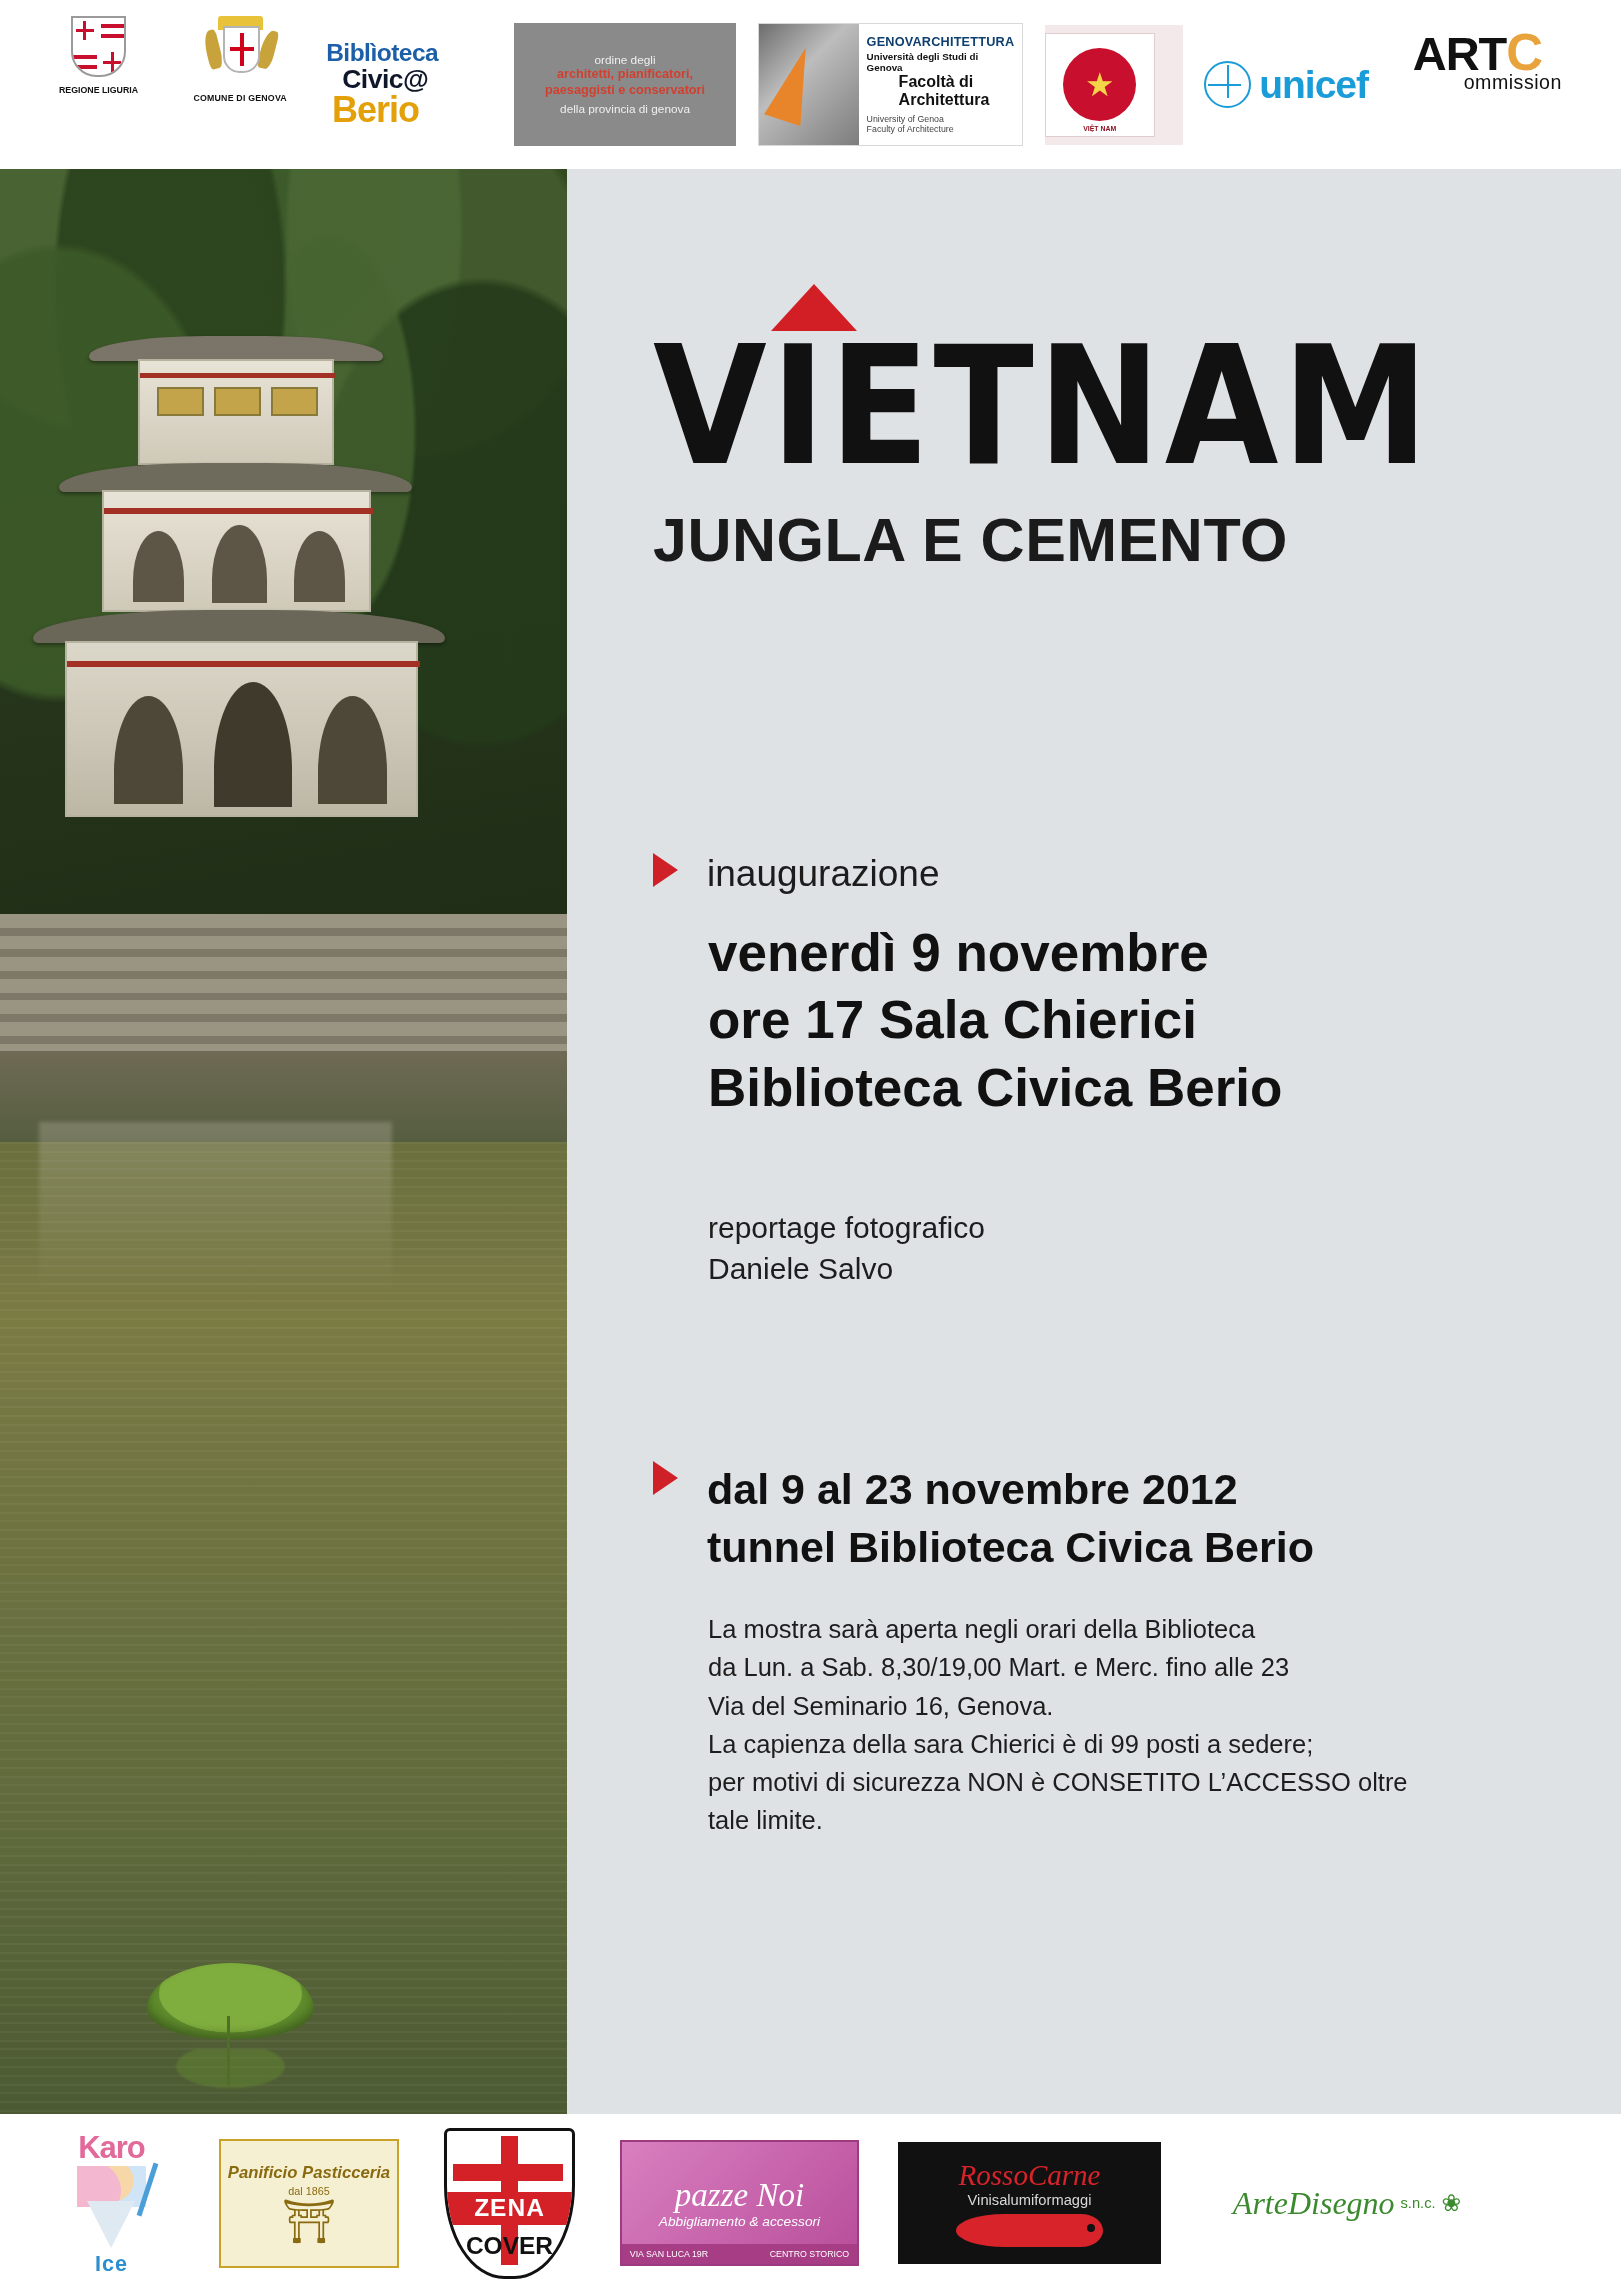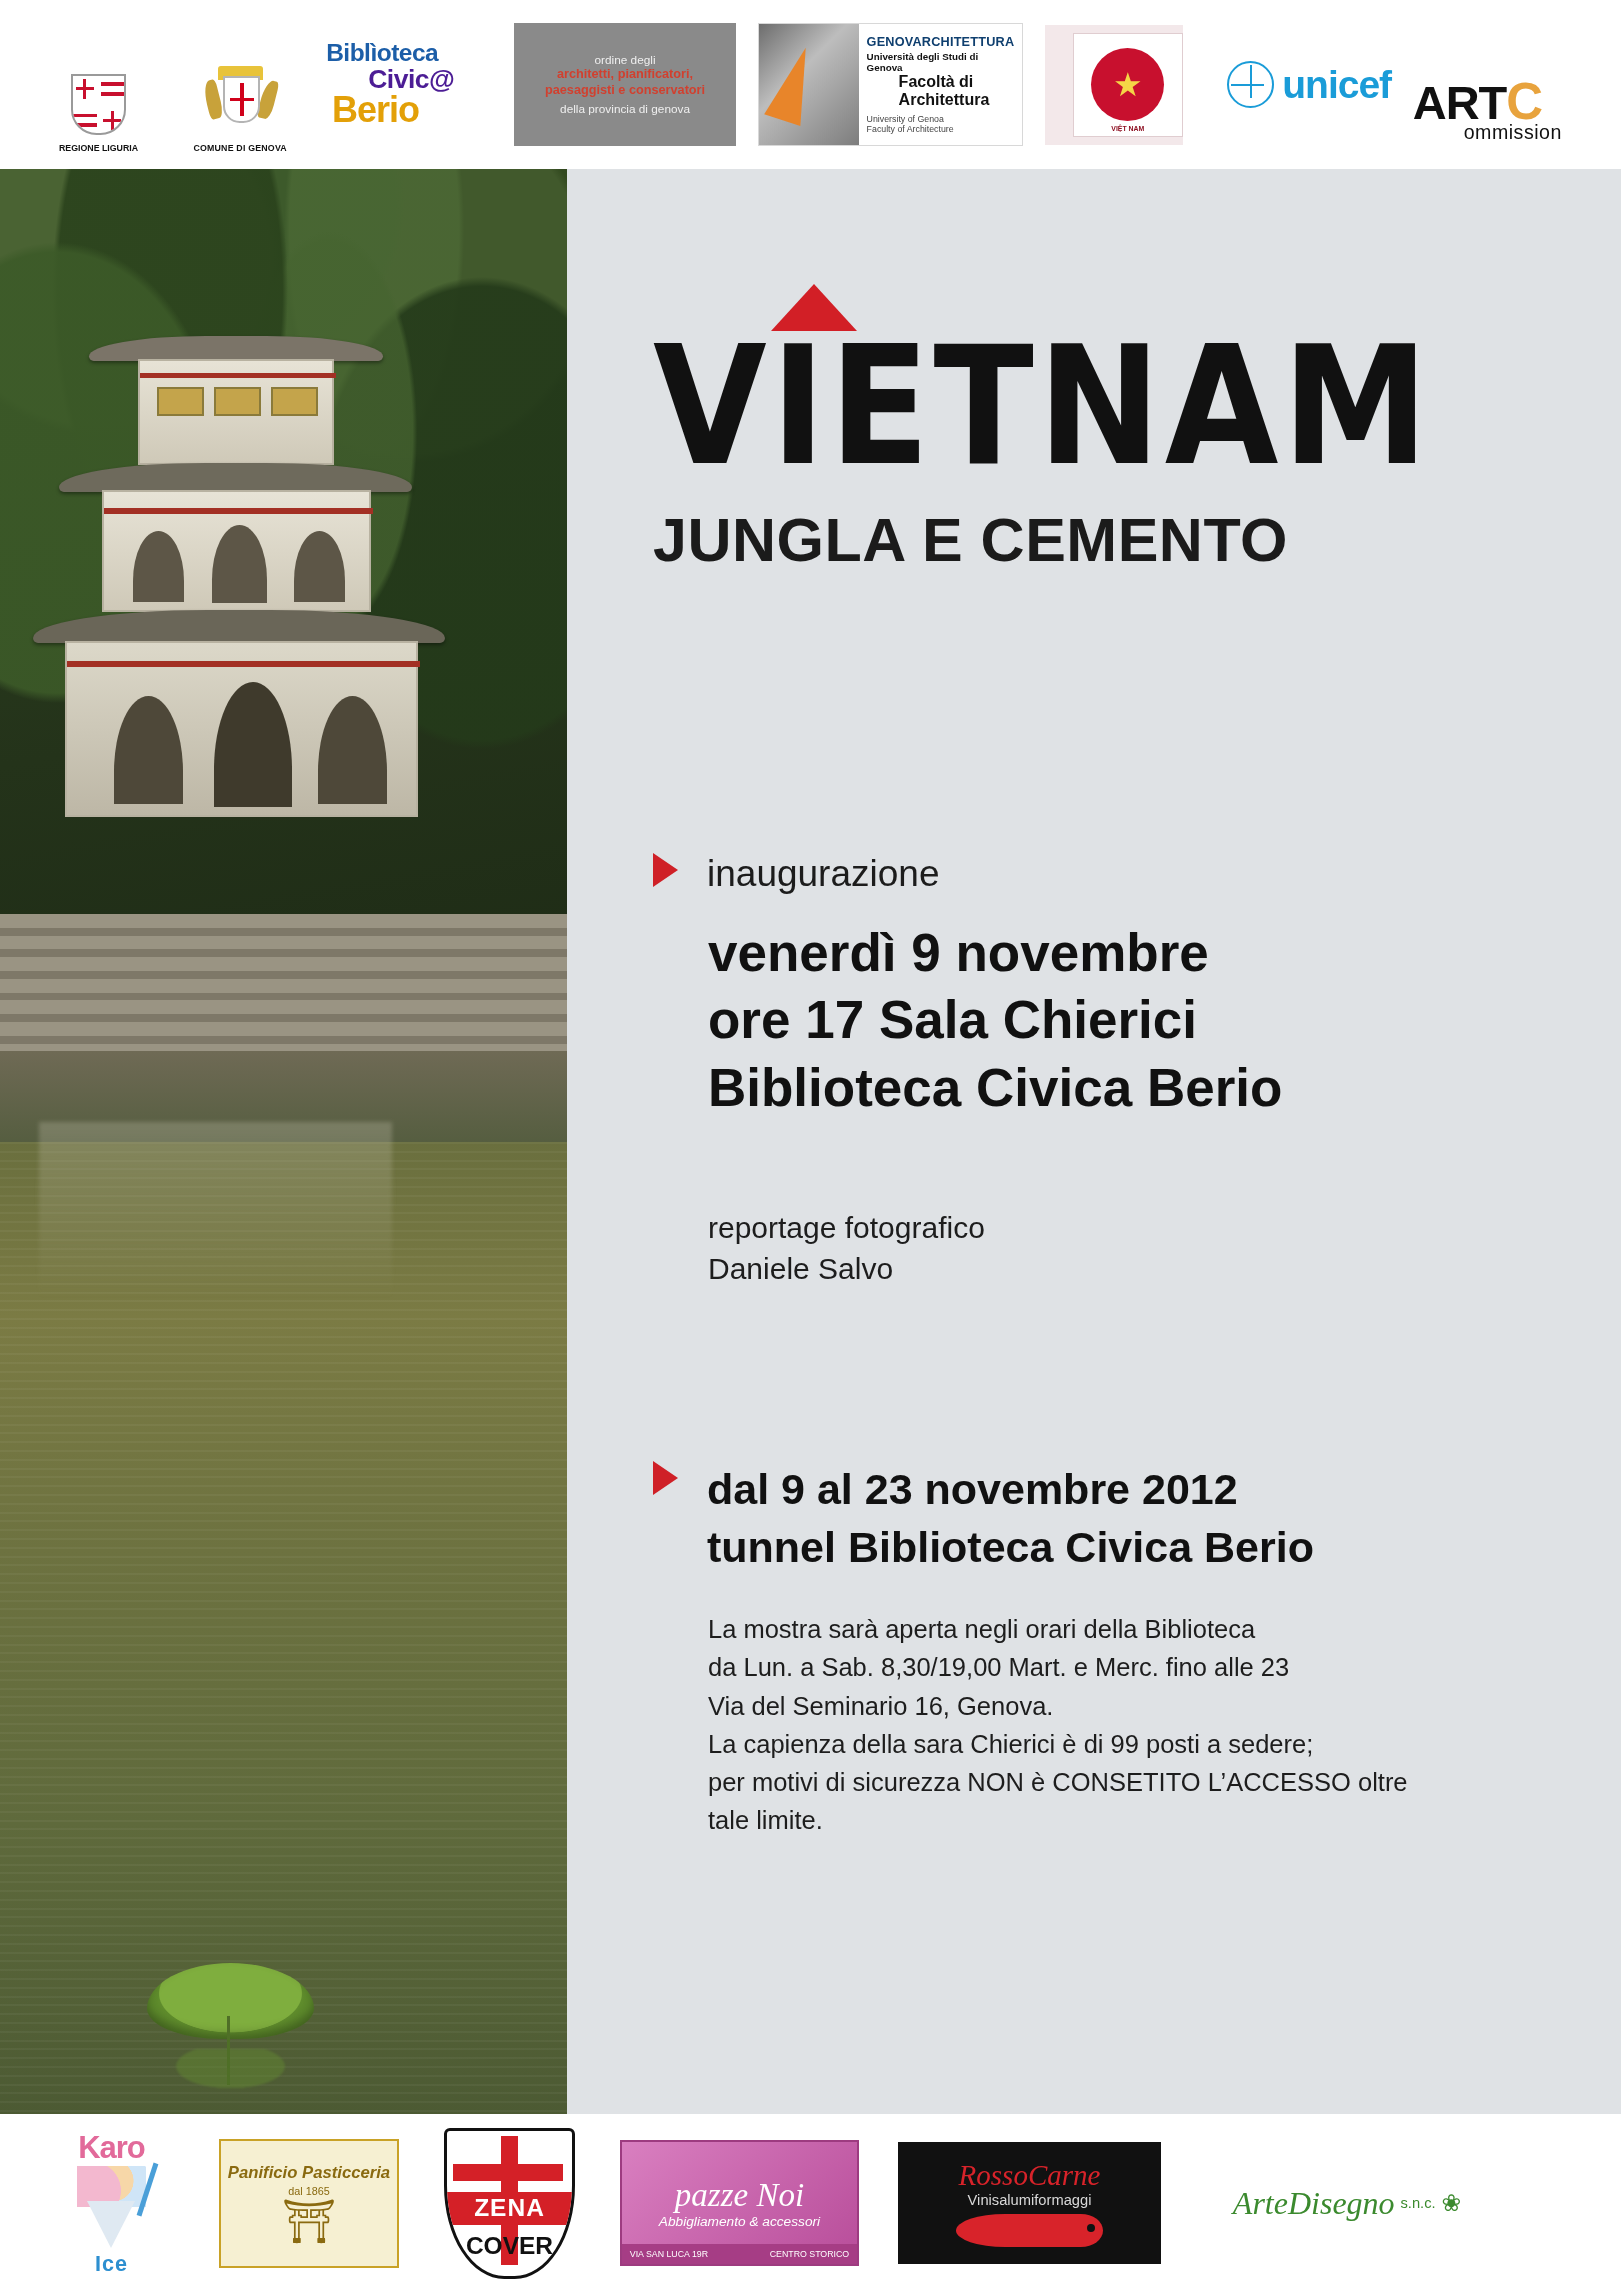--- a/index.html
+++ b/index.html
@@ -32,21 +32,21 @@
     justify-content: flex-start;
     padding-left: 39px;
     box-sizing: border-box;
     background: #ffffff;
   }
   .logo {
     position: relative;
     margin-right: 21.6px;
     display: flex;
     align-items: center;
-    justify-content: flex-end;
+    justify-content: flex-start;
     box-sizing: border-box;
   }
 
   
   .logo-comune { width: 127px; height: 137px; flex-direction: column; }
   .crest {
     width: 57px; height: 69px;
     position: relative;
   }
   .crest-shield {
@@ -127,21 +127,21 @@
     font-size: 8.8px; font-weight: bold; color: #111; margin-top: 7.8px; text-align: center;
   }
 
   
   .logo-berio {
     width: 178px; height: 125px;
     flex-direction: column; align-items: flex-start; justify-content: center;
     padding-left: 3.9px;
   }
   .berio-l1 { font-size: 24.5px; font-weight: bold; color: #1c5ea8; letter-spacing: -0.5px; line-height: 1; }
-  .berio-l2 { font-size: 26.5px; font-weight: bold; color: #4c1d95; letter-spacing: -0.5px; line-height: 1; margin-left: 42px; }
+  .berio-l2 { font-size: 26.5px; font-weight: bold; color: #0f172a; letter-spacing: -0.5px; line-height: 1; margin-left: 16px; }
   .berio-l3 { font-size: 36px; font-weight: bold; color: #e3a008; letter-spacing: -1px; line-height: 1; margin-left: 5.9px; }
 
   
   .logo-ordine {
     width: 233px; height: 123px;
     background: #8a8a8a;
     flex-direction: column;
     align-items: flex-start;
     justify-content: center;
     padding: 7.8px 9.8px;

